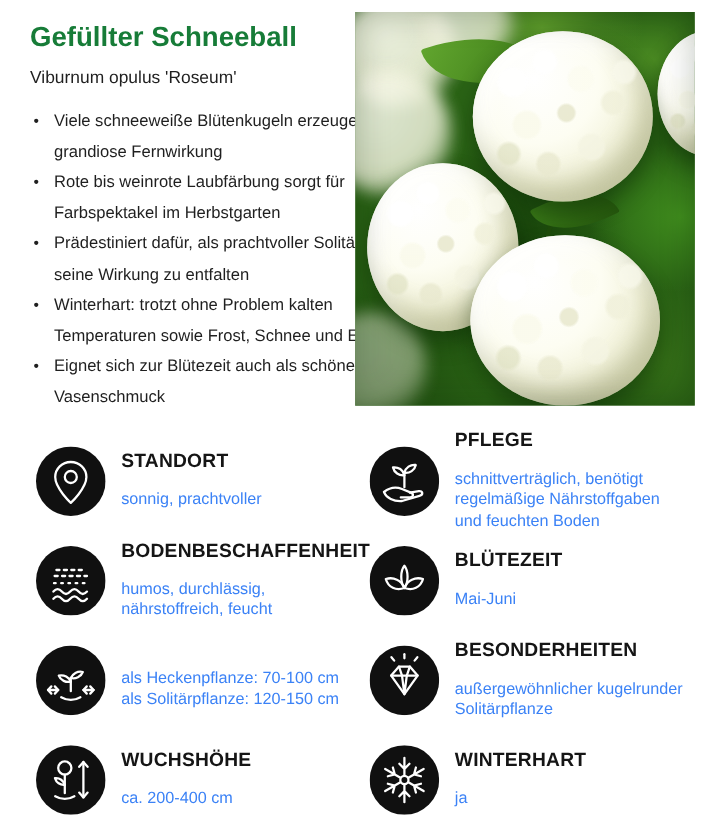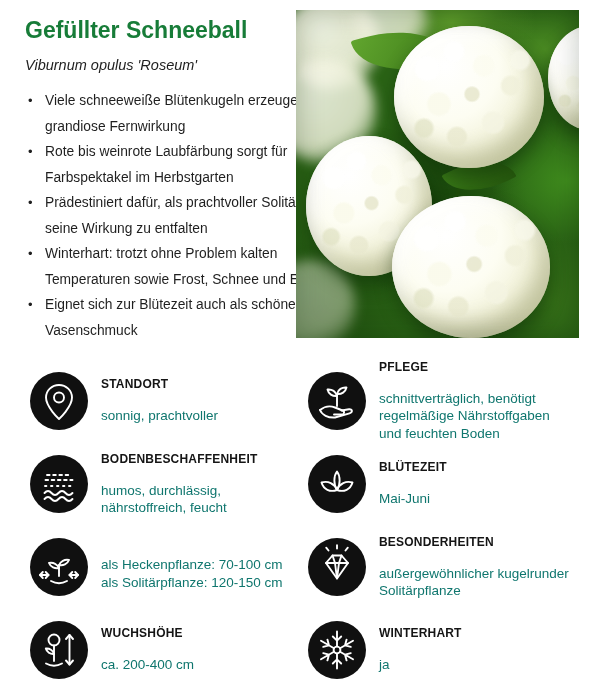--- a/index.html
+++ b/index.html
@@ -2,21 +2,21 @@
 <html><head>
 <meta charset="utf-8">
 <style>
   html,body{margin:0;padding:0;background:#fff;}
   .page{position:relative;width:600px;height:700px;background:#ffffff;overflow:hidden;
         font-family:"Liberation Sans", sans-serif;color:#1d1d1d;}
 
   
   .intro{position:absolute;left:25px;top:16px;width:285px;}
   .title{margin:0 0 13px 0;font-size:23px;line-height:28px;font-weight:bold;color:#177c38;}
-  .subtitle{margin:0 0 15px 0;font-size:14.5px;font-style:italic;color:#1f1f1f;}
+  .subtitle{margin:0 0 15px 0;font-size:14.5px;color:#1f1f1f;}
   .bullets{list-style:none;margin:8px 0 0 0;padding:0;font-size:13.8px;line-height:25.5px;color:#1f1f1f;}
   .bullets li{position:relative;padding-left:20px;white-space:pre-line;}
   .bullets li::before{content:"\2022";position:absolute;left:3px;top:0;font-size:13px;color:#1f1f1f;}
 
   
   .photo{position:absolute;left:296px;top:10px;width:283px;height:328px;overflow:hidden;
          background-color:#2a6315;
          background-image:
            radial-gradient(120px 90px at 55% 4%, #5d9b2b 0%, rgba(93,155,43,0) 70%),
            radial-gradient(90px 70px at 88% 12%, #4a8a22 0%, rgba(74,138,34,0) 70%),
@@ -55,22 +55,22 @@
   .leaf2{left:112px;top:52px;width:78px;height:42px;transform:rotate(14deg);background:linear-gradient(135deg,#4f9423,#346d13);}
   .leaf3{left:150px;top:148px;width:66px;height:36px;transform:rotate(-28deg);background:linear-gradient(135deg,#3a7a18,#25560d);}
   .stem{position:absolute;left:158px;top:150px;width:4px;height:80px;background:#1f4d0c;transform:rotate(12deg);border-radius:2px;}
 
   
   .attrs{position:absolute;left:30px;top:359px;width:548px;display:grid;
          grid-template-columns:278px 270px;grid-auto-rows:83px;}
   .attr{display:flex;align-items:center;}
   .attr svg{width:58px;height:58px;flex:none;display:block;}
   .attr .txt{margin-left:13px;}
-  .attr .label{font-weight:bold;font-size:12px;letter-spacing:.2px;color:#151515;line-height:17px;}
-  .attr .value{font-size:13.5px;line-height:17.5px;color:#0f766e;white-space:pre-line;margin-top:14px;}
+  .attr .label{font-weight:bold;font-size:16px;letter-spacing:.2px;color:#151515;line-height:17px;}
+  .attr .value{font-size:13.5px;line-height:17.5px;color:#3b82f6;white-space:pre-line;margin-top:14px;}
 </style>
 </head>
 <body>
 
 <div class="page">
 
   <div class="intro">
     <h1 class="title">Gefüllter Schneeball</h1>
     <p class="subtitle">Viburnum opulus 'Roseum'</p>
     <ul class="bullets">

